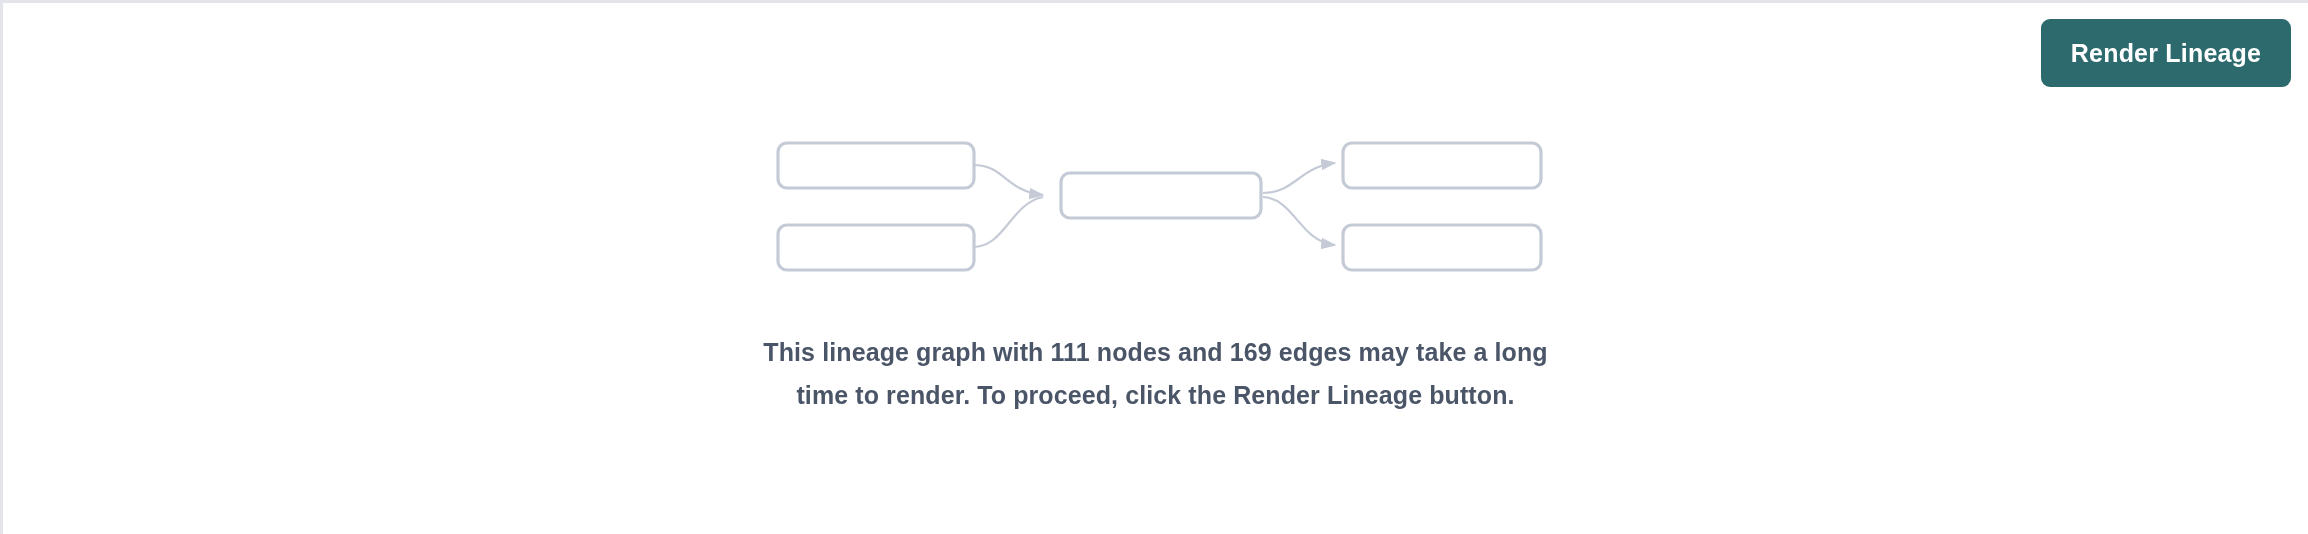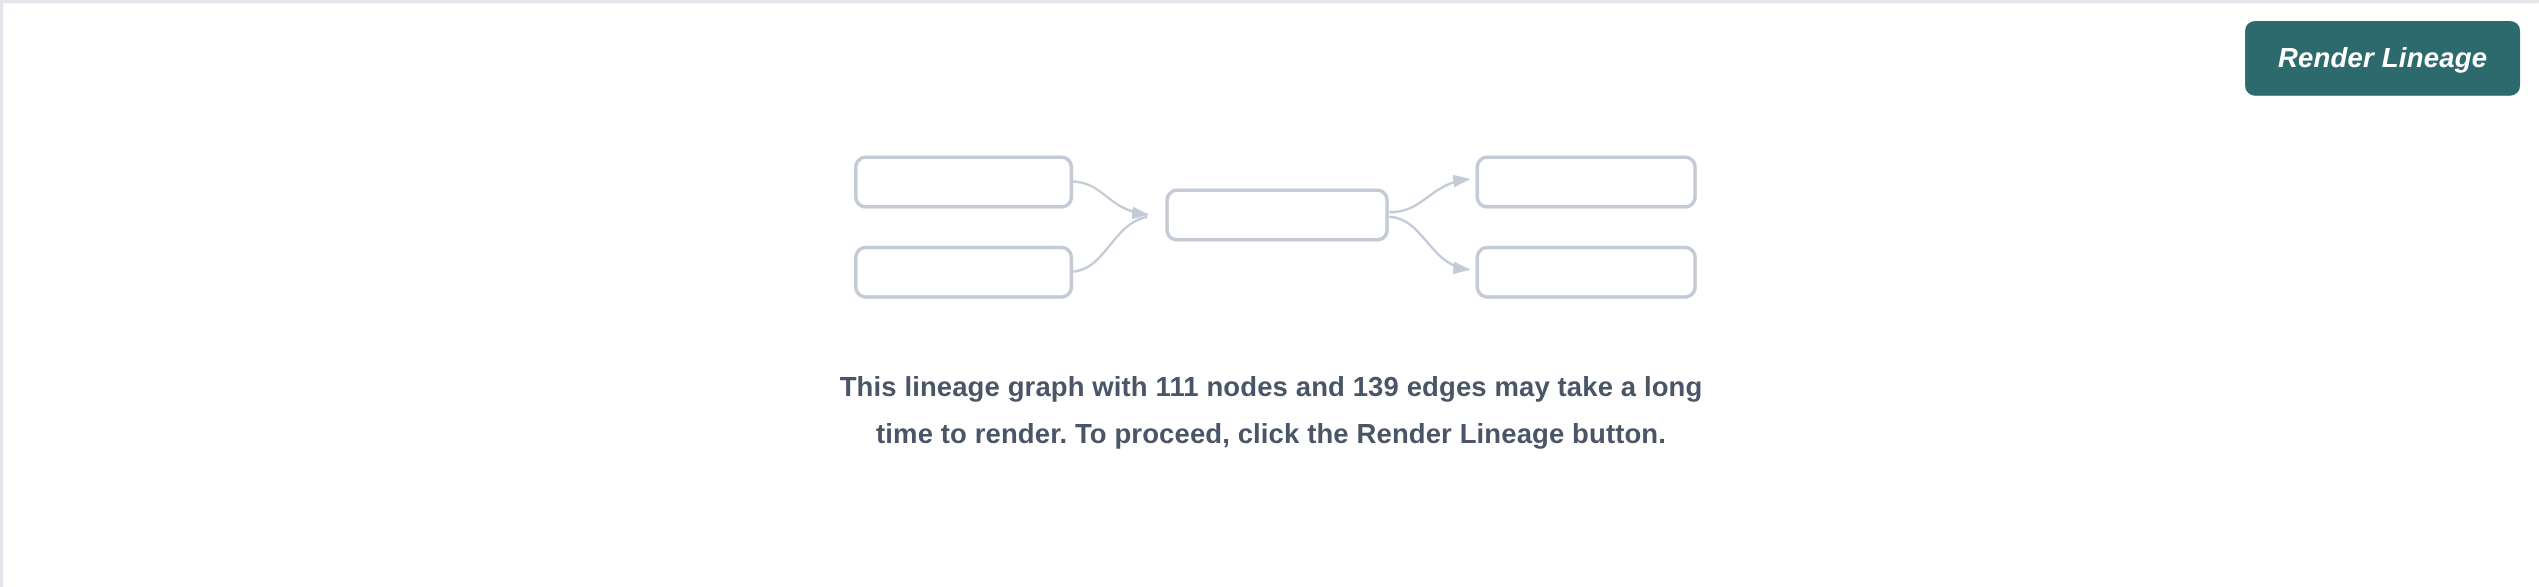--- a/index.html
+++ b/index.html
@@ -40,21 +40,20 @@
     color: #ffffff;
     border: none;
     border-radius: 9px;
     font-family: "Liberation Sans", sans-serif;
     font-size: 25px;
     font-weight: bold;
     letter-spacing: 0.2px;
     cursor: pointer;
     padding: 0;
     box-sizing: border-box;
-    font-style: italic;
   }
 
   
   .graph-wrap {
     position: absolute;
     left: 0;
     top: 0;
     width: 2308px;
     height: 534px;
     pointer-events: none;
@@ -122,15 +121,15 @@
       <path class="edge-path" d="M 520 74 C 552 76, 556 118, 592 122" marker-end="url(#arrow)"></path>
 
       <rect class="node-rect" x="35" y="20" width="196" height="45" rx="9" ry="9"></rect>
       <rect class="node-rect" x="35" y="102" width="196" height="45" rx="9" ry="9"></rect>
       <rect class="node-rect" x="318" y="50" width="200" height="45" rx="9" ry="9"></rect>
       <rect class="node-rect" x="600" y="20" width="198" height="45" rx="9" ry="9"></rect>
       <rect class="node-rect" x="600" y="102" width="198" height="45" rx="9" ry="9"></rect>
     </svg>
   </div>
 
-  <div class="message">This lineage graph with 111 nodes and 139 edges may take a long time to render. To proceed, click the Render Lineage button.</div>
+  <div class="message">This lineage graph with 111 nodes and 169 edges may take a long time to render. To proceed, click the Render Lineage button.</div>
 
 </div>
 
 </body></html>

